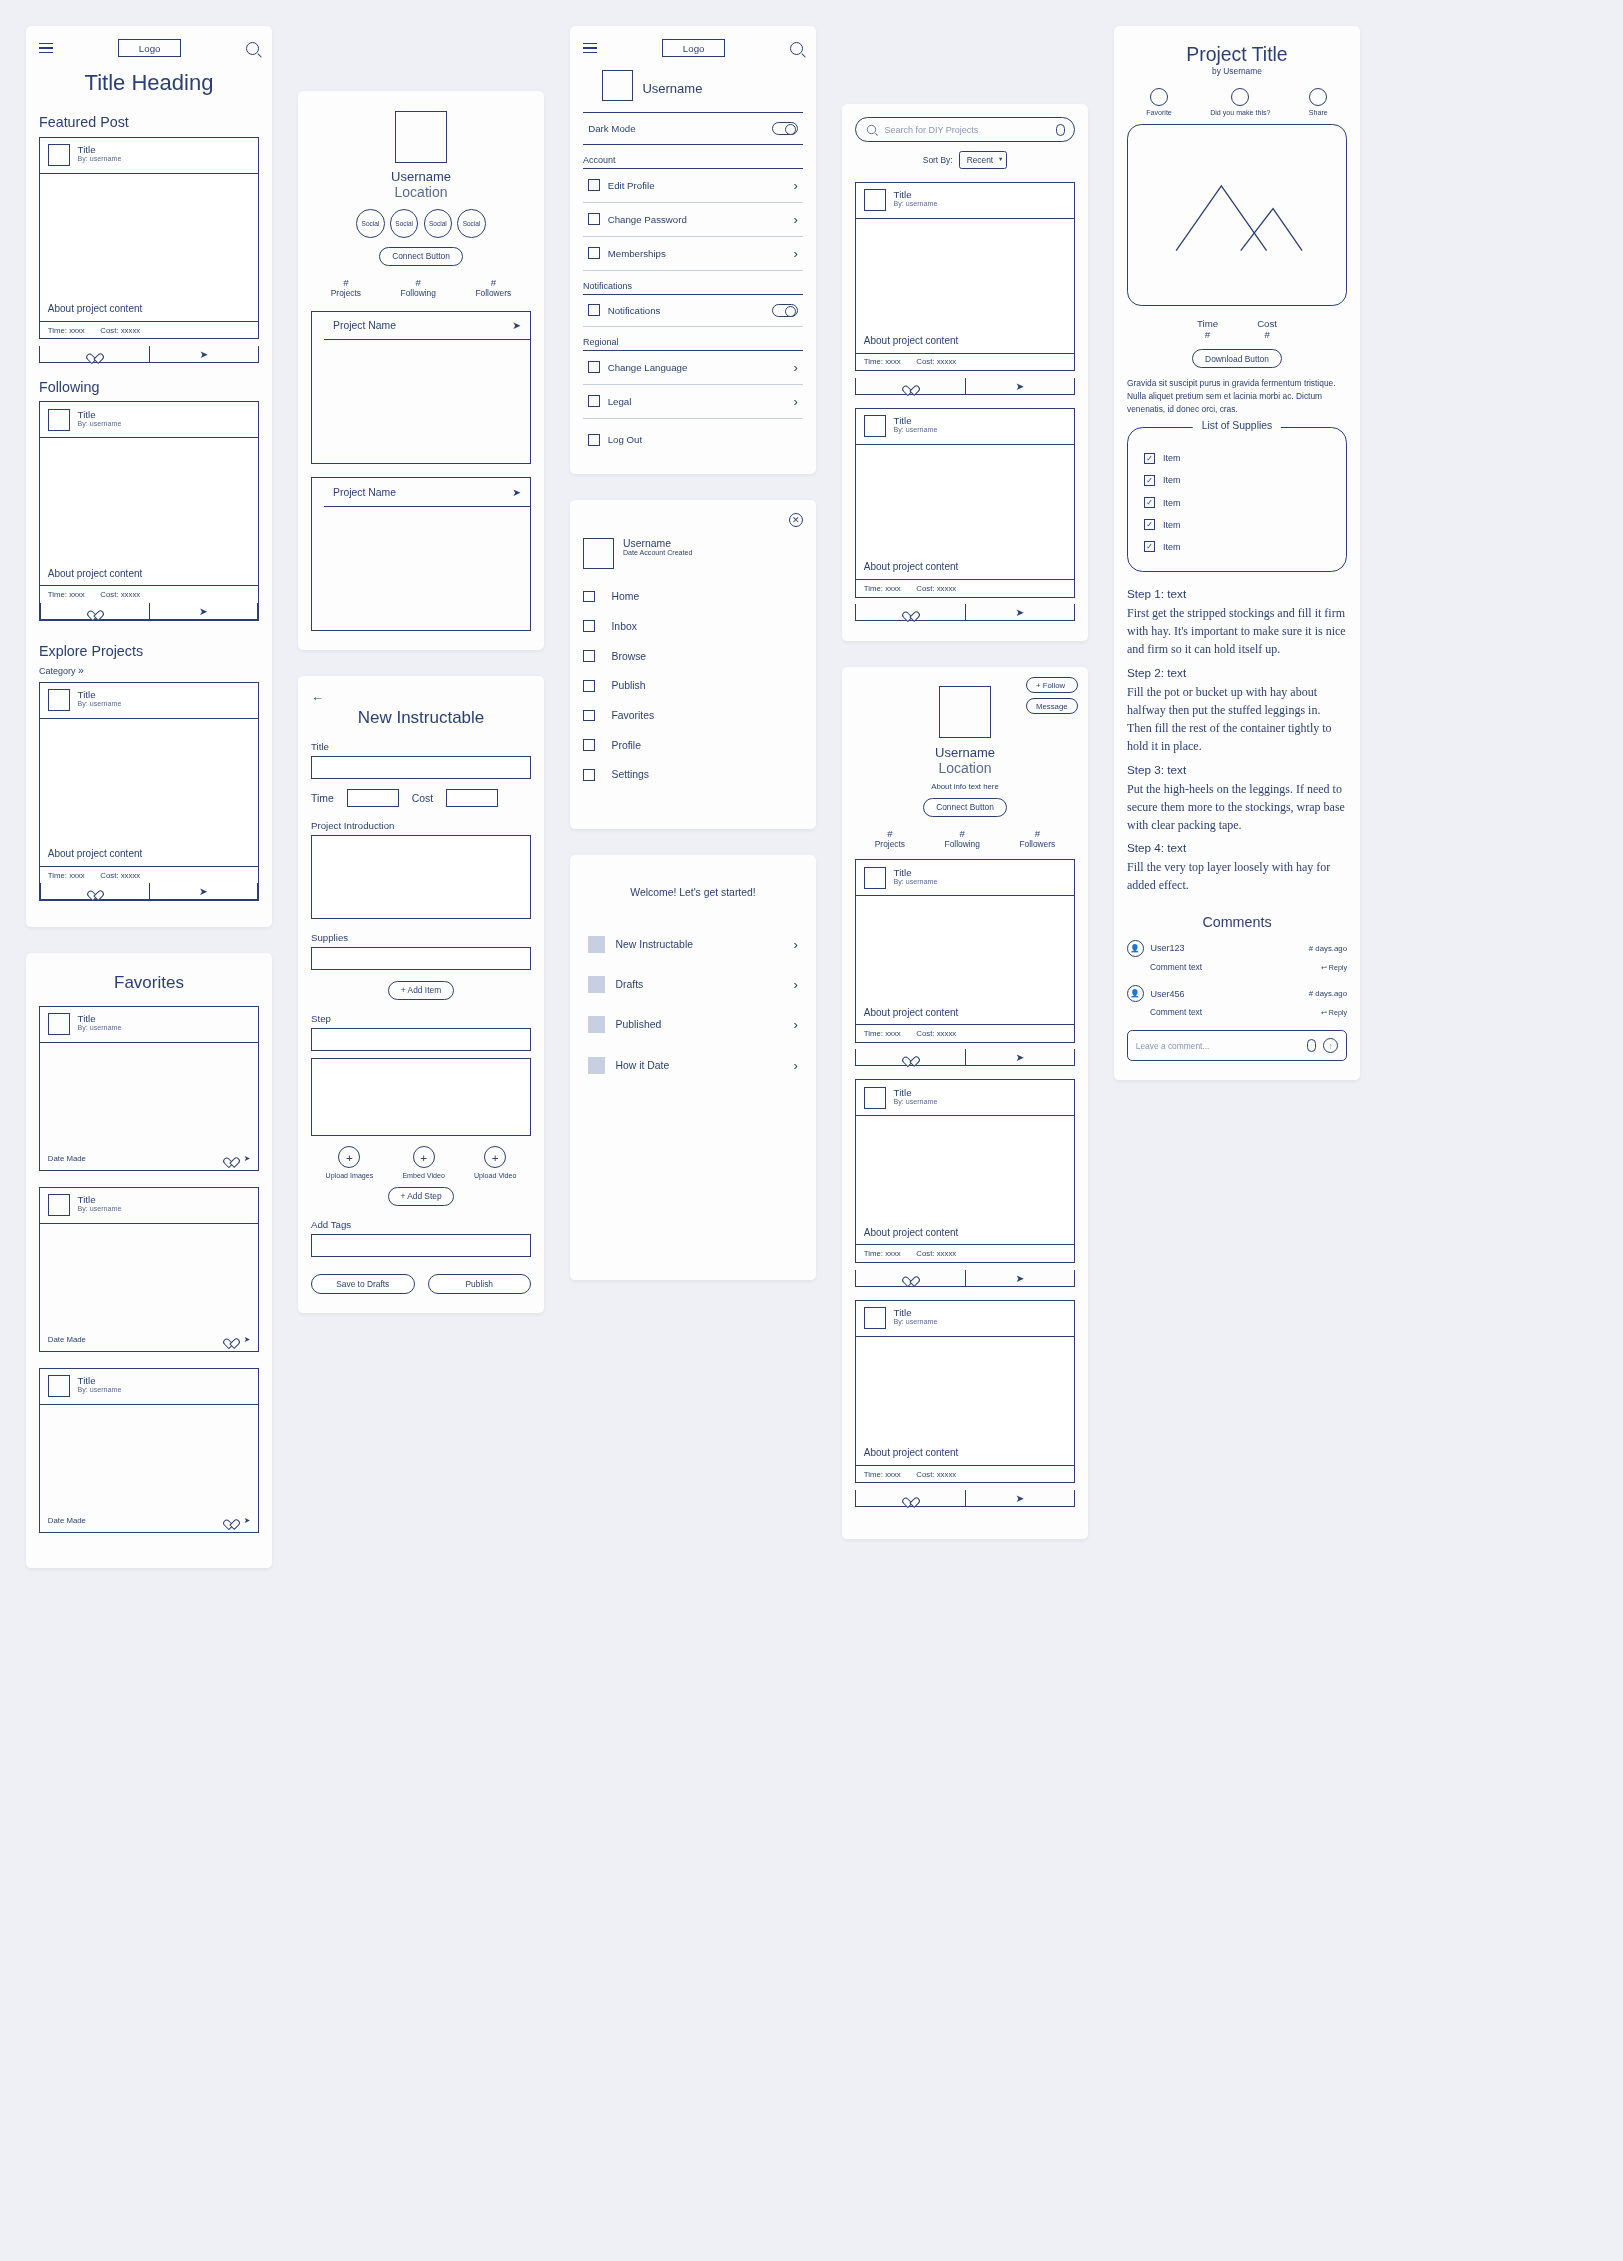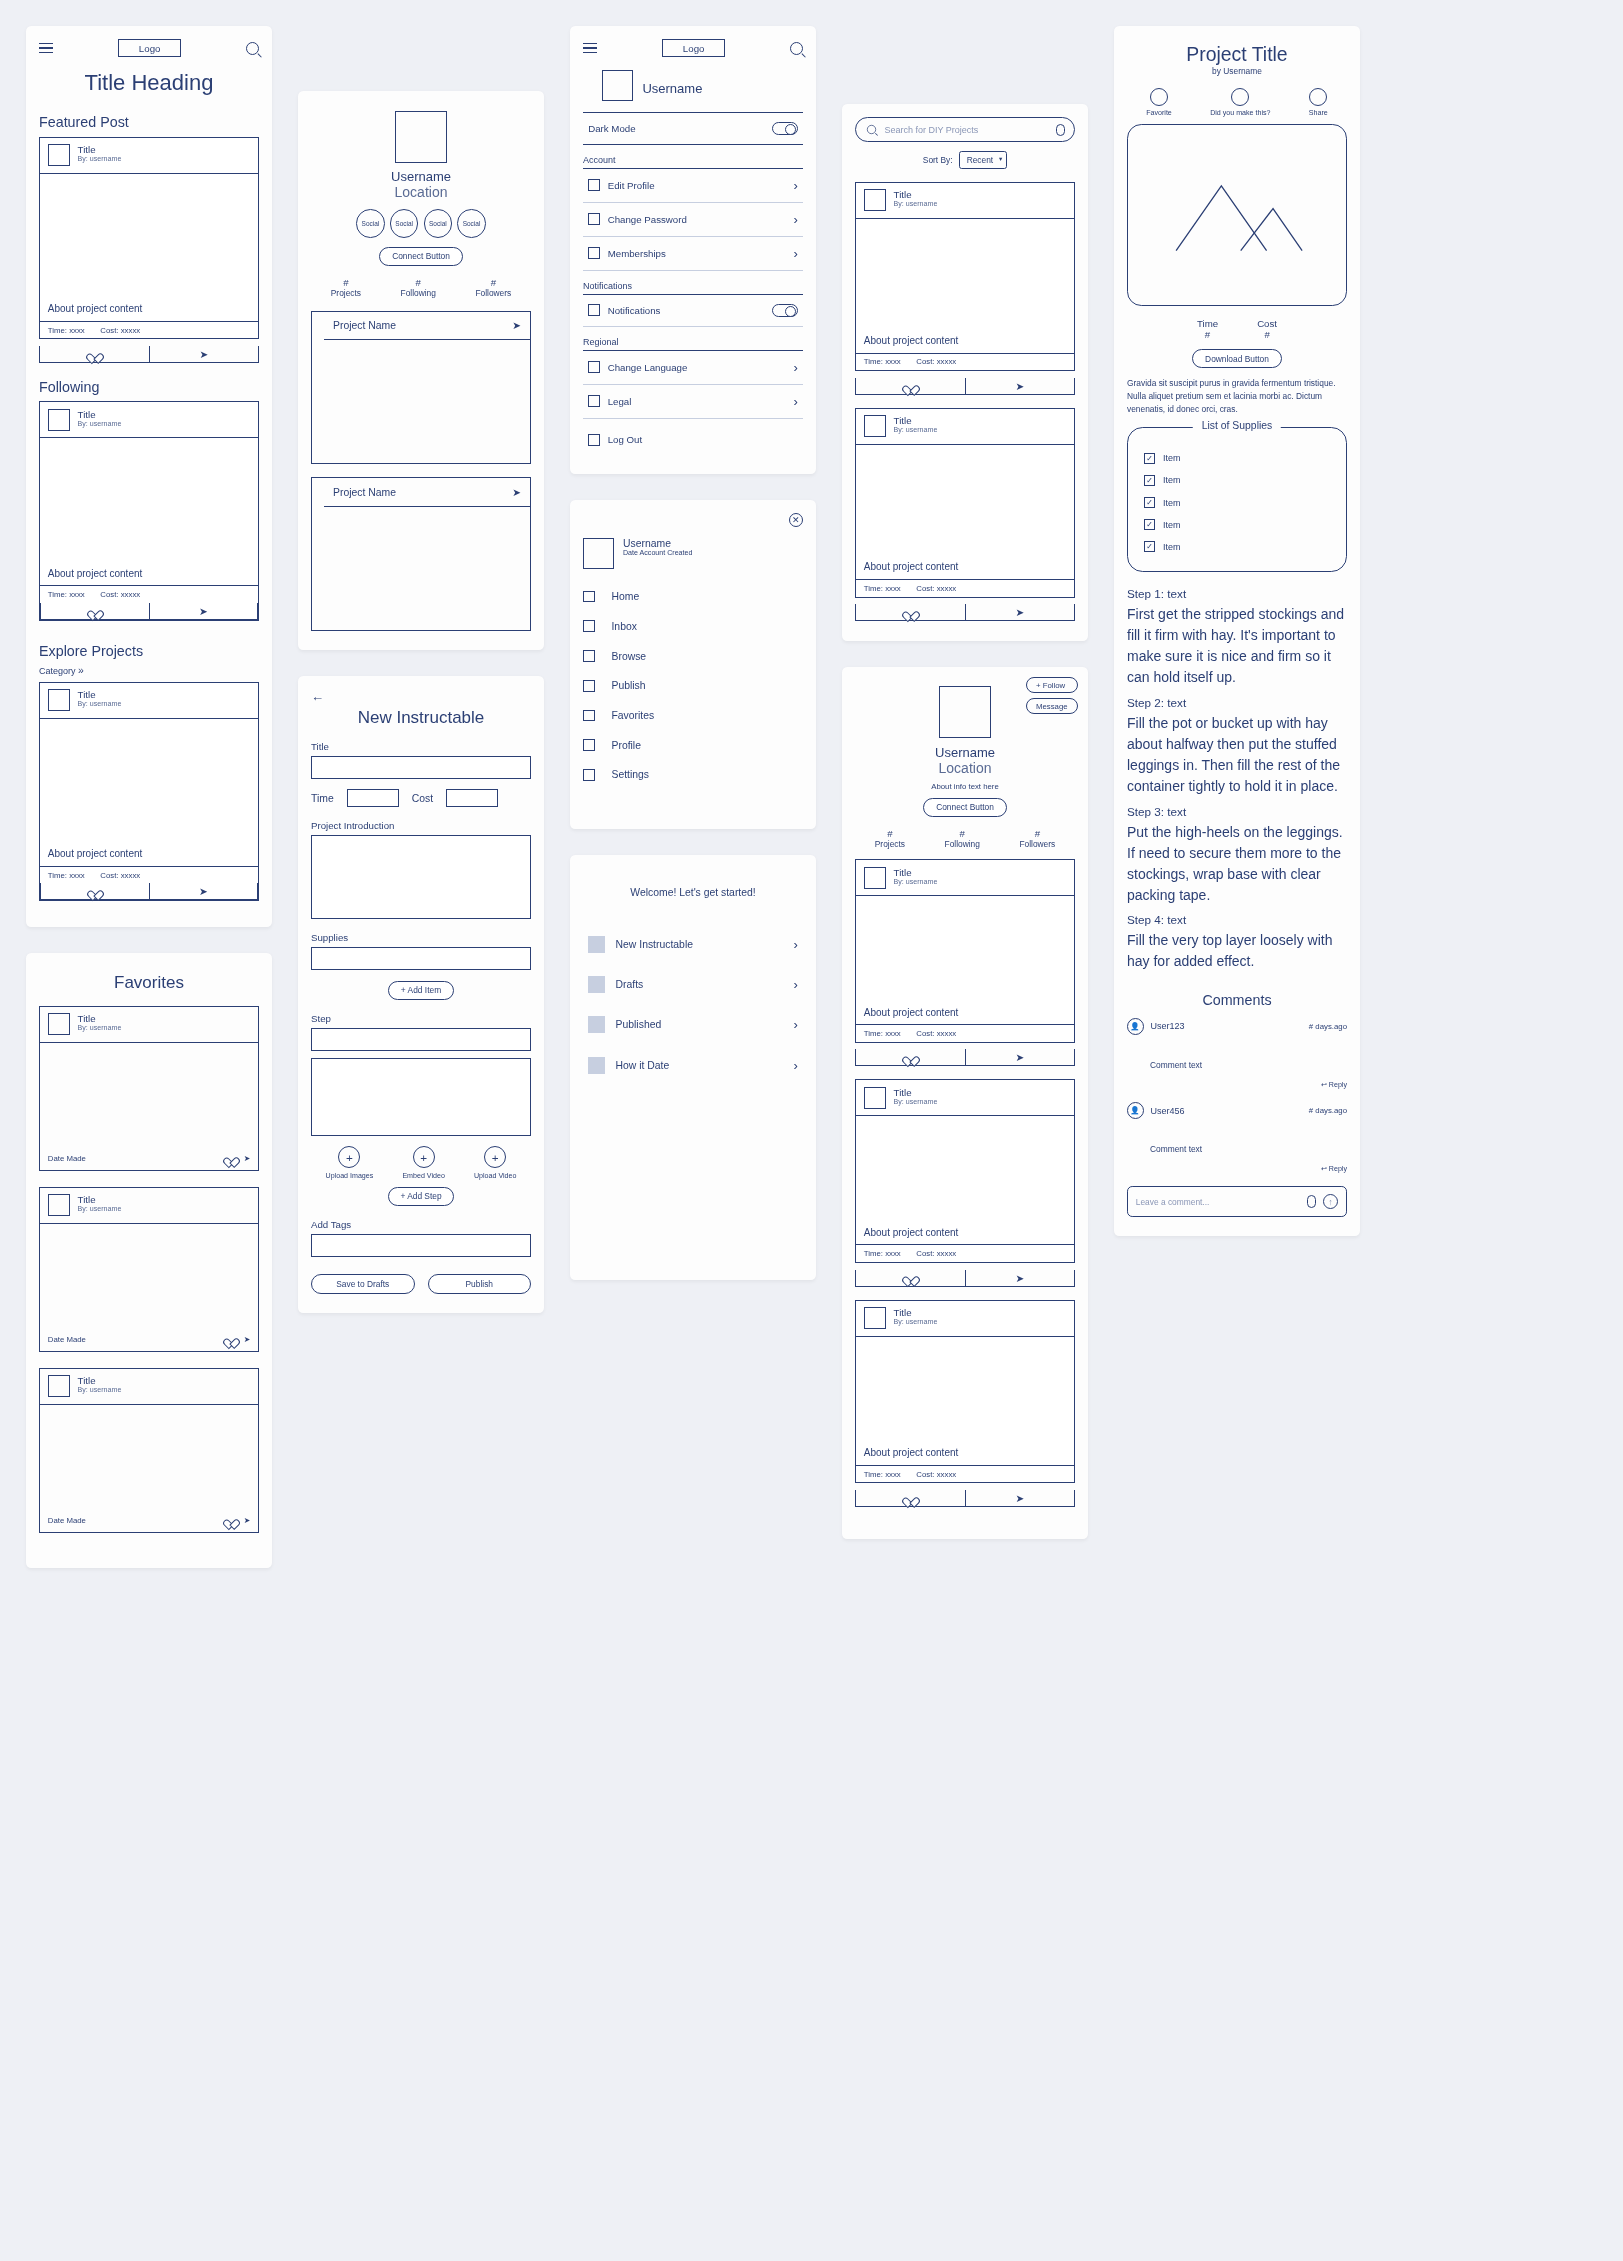--- a/index.html
+++ b/index.html
@@ -125,28 +125,28 @@
   .pd-acts .circ { width:18px; height:18px; }
   .pd-img { border:0.6px solid #2b3f74; border-radius:14.3px; height:182px; display:flex; align-items:center; justify-content:center; margin:6.5px 0 11.7px;}
   .pd-stat { display:flex; justify-content:center; gap:39px; font-size:9.7px; text-align:center; margin-bottom:9px;}
   .pd-stat div span { display:block; font-size:9.7px;}
   .desc { font-size:8.4px; line-height:1.5; margin:9px 0 11.7px; }
   .supply-box { border:0.6px solid #2b3f74; border-radius:15.6px; padding:19.4px 15.6px 13px; position:relative; margin:10.4px 0 15.6px;}
   .supply-box .legend { position:absolute; top:-7.8px; left:50%; transform:translateX(-50%); background:#fdfdfd; padding:0 9px; font-size:10.4px; font-weight:500;}
   .supply-item { display:flex; align-items:center; gap:7.8px; padding:5.2px 0; font-size:9px;}
   .chk-filled { width:11.7px; height:11.7px; border:0.6px solid #2b3f74; display:flex; align-items:center; justify-content:center; font-size:7.8px; color:#2b3f74;}
   .step-h { font-size:11.7px; font-weight:500; margin:7.8px 0 3.9px;}
-  .step-p { font-size:14px; line-height:1.5; margin-bottom:5.2px;}
+  .step-p { font-size:12px; line-height:1.5; margin-bottom:5.2px;font-family:Liberation Serif, serif;}
   .comments-h { font-size:14.3px; text-align:center; margin:19.4px 0 10.4px;}
   .comment { margin-bottom:13px; }
   .c-top { display:flex; align-items:center; justify-content:space-between; font-size:7.8px;}
   .c-user { display:flex; align-items:center; gap:6.5px; font-size:9px;}
   .av-circ { width:17px; height:17px; border:0.6px solid #2b3f74; border-radius:50%; display:flex; align-items:center; justify-content:center; font-size:7.8px;}
   .c-body { font-size:8.4px; margin:5.2px 0 0 23px; display:flex; justify-content:space-between; align-items:center;}
-  .reply { font-size:7.1px;margin-top:40px;}
+  .reply { font-size:7.1px;}
   .reply::before { content:"↩ ";}
   .comment-box { border:0.6px solid #2b3f74; border-radius:5.2px; padding:6.5px 7.8px; display:flex; align-items:center; gap:6.5px; font-size:8.4px; color:#8a96b6; margin-top:6.5px;}
   .attach { width:9px; height:13px; border:0.6px solid #2b3f74; border-radius:5.2px;}
   .send { width:15.6px; height:15.6px; border:0.6px solid #2b3f74; border-radius:50%; display:flex; align-items:center; justify-content:center; font-size:9px;}
 </style>
 </head>
 <body>
 
 <div class="board">
 

